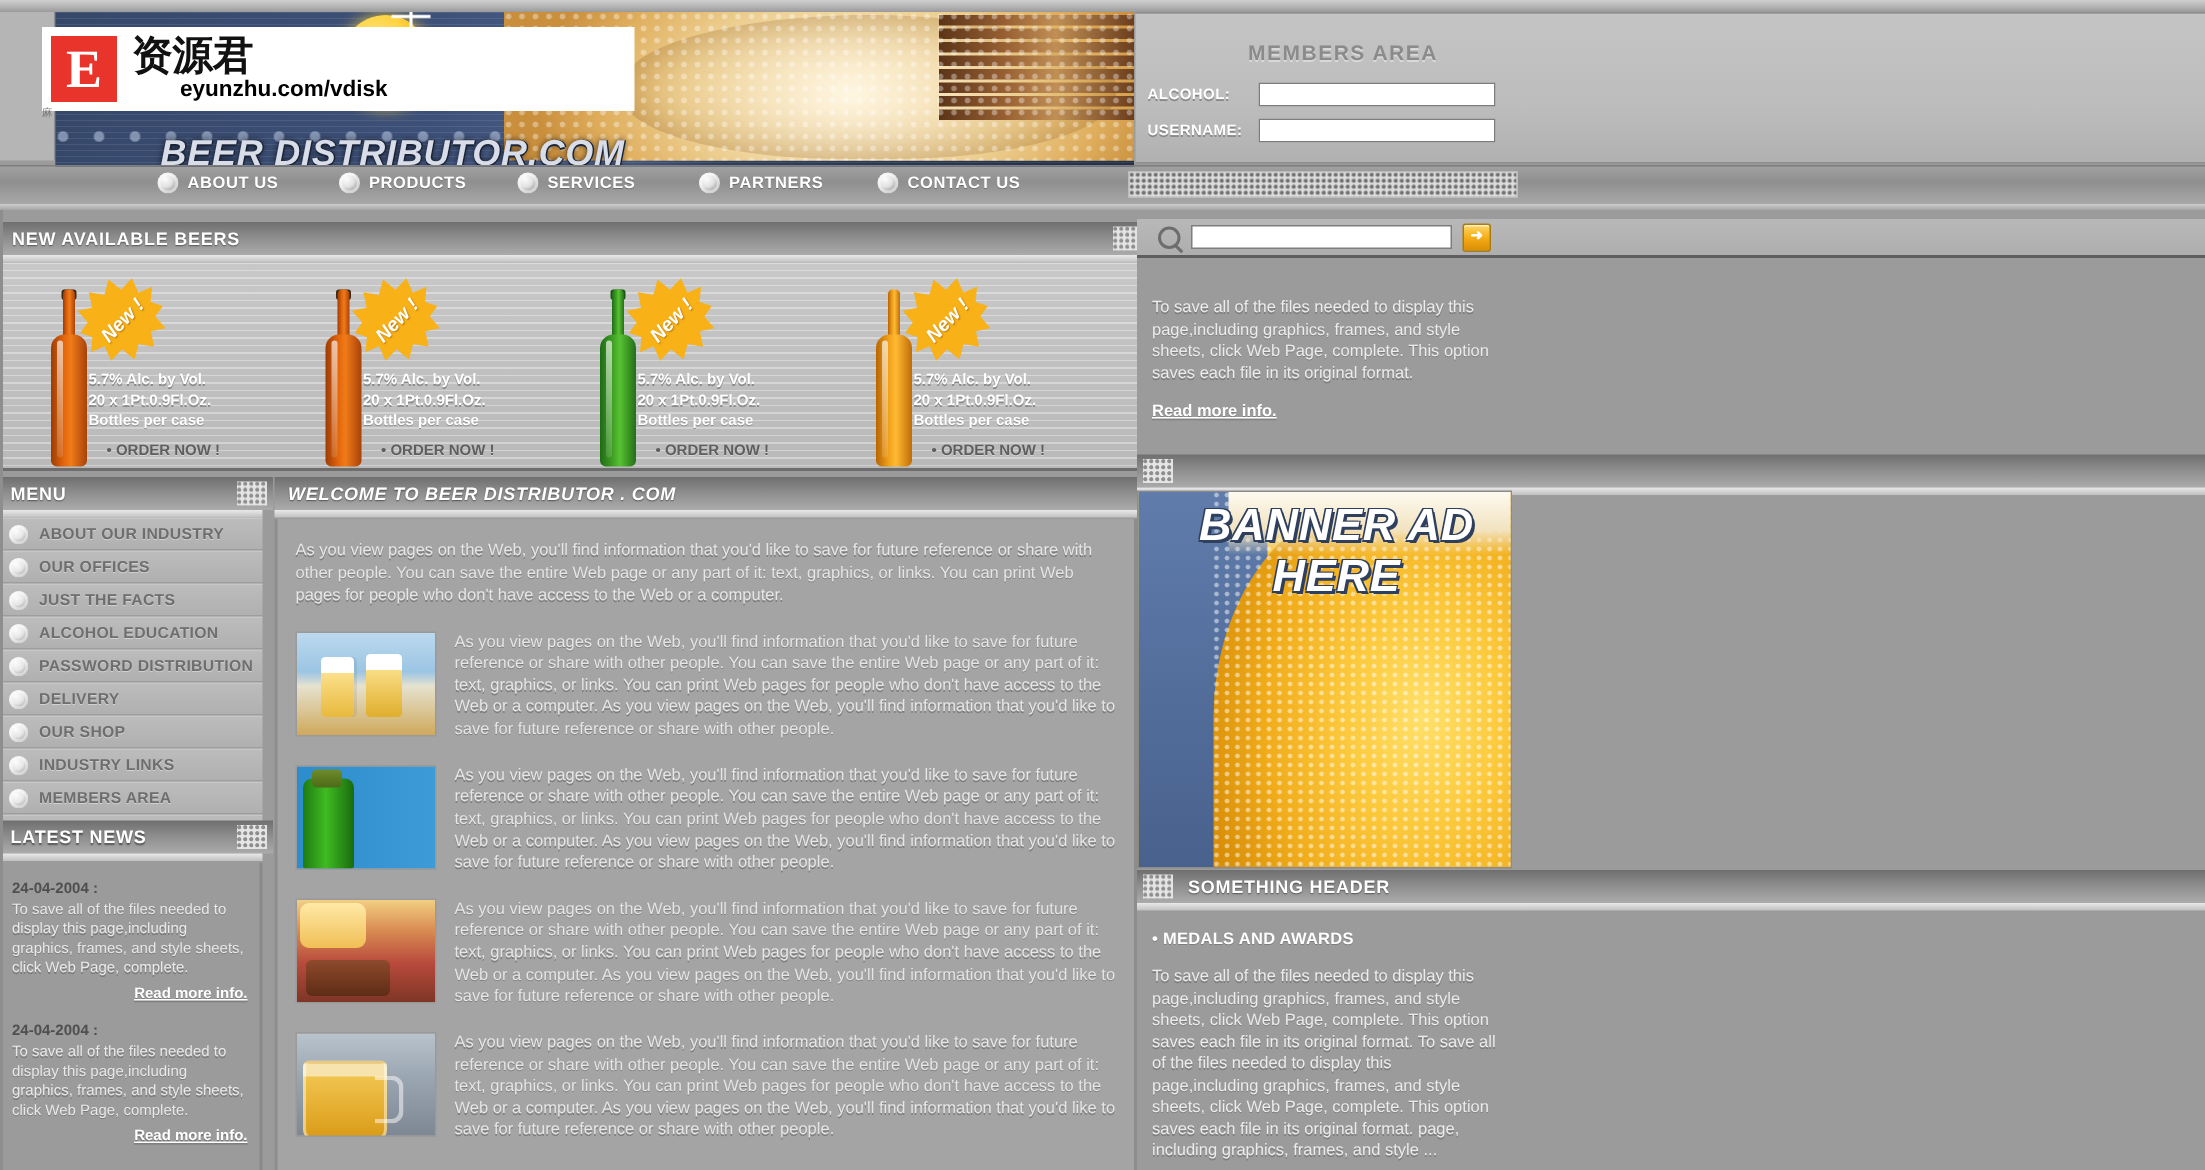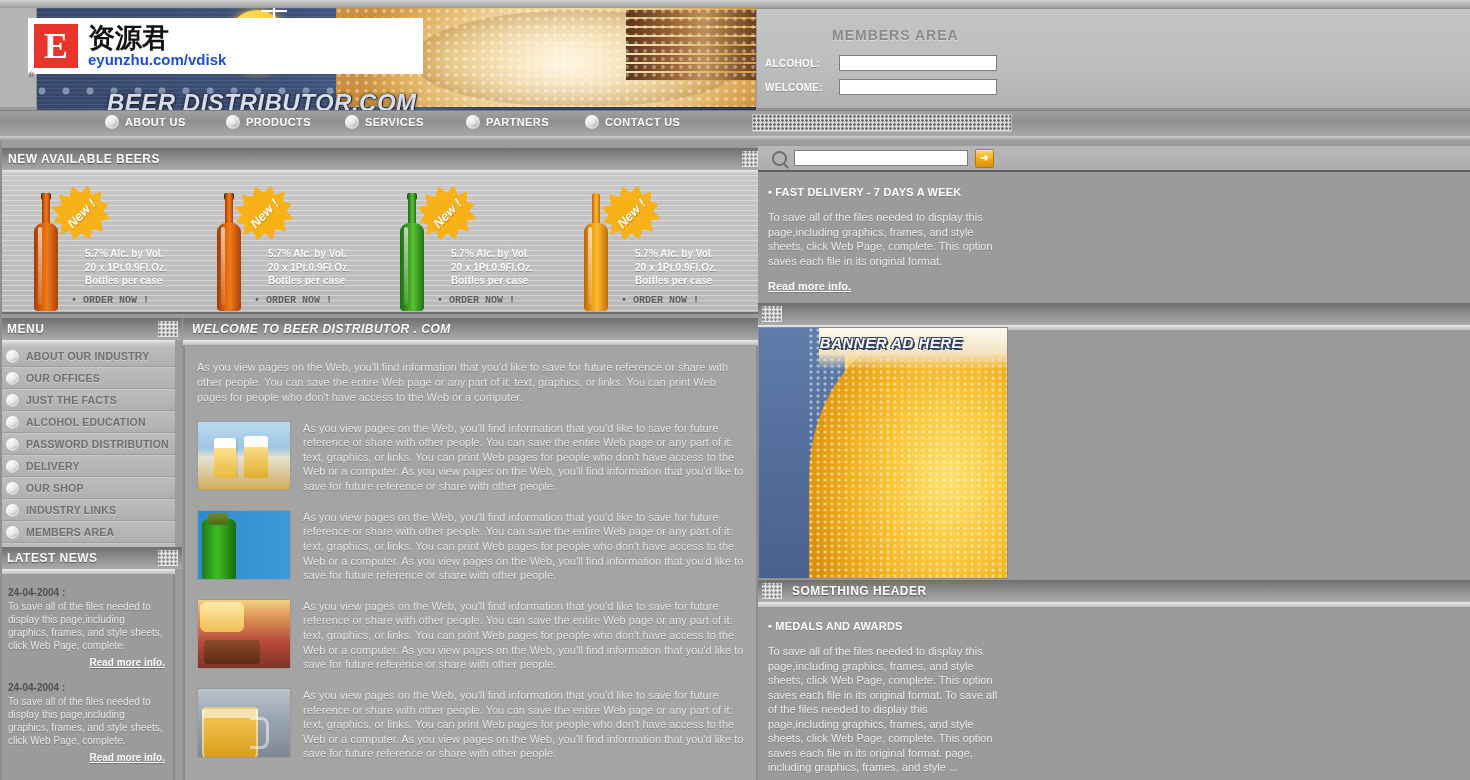--- a/index.html
+++ b/index.html
@@ -58,21 +58,21 @@
       linear-gradient(to right,rgba(255,255,255,0) 44%,#fff 48%,#fff 52%,rgba(255,255,255,0) 56%);}
 
   
   .wm{position:absolute;left:28px;top:18px;width:395px;height:56px;background:#fff;
     display:flex;align-items:center;z-index:6;}
   .wm-e{width:44px;height:44px;margin-left:6px;background:#e8342a;color:#fff;
     font-family:"Liberation Serif", serif;font-weight:bold;font-size:36px;
     display:flex;align-items:center;justify-content:center;line-height:1;}
   .wm-txt{margin-left:10px;}
   .wm-cn{font-family:"DejaVu Sans", sans-serif;font-size:27px;font-weight:bold;color:#111;line-height:1;}
-  .wm-url{font-size:15px;font-weight:bold;color:#1d4ed8;line-height:1.1;margin-top:1px;}
+  .wm-url{font-size:15px;font-weight:bold;color:#000000;line-height:1.1;margin-top:1px;margin-left:32px;}
   .wm-mini{position:absolute;left:28px;top:70px;font-size:7px;color:#7b7b7b;z-index:7;}
 
   
   .members{position:absolute;left:757px;top:8px;width:713px;height:99px;
     background:linear-gradient(to bottom,#c4c4c4 0%,#bdbdbd 60%,#b1b1b1 100%);
     border-top:1px solid #8e8e8e;border-bottom:1px solid #8e8e8e;}
   .members-title{position:absolute;left:75px;top:18px;font-weight:bold;font-size:14px;
     letter-spacing:1px;color:#8b8b8b;text-shadow:0 1px 0 #d9d9d9;}
   .mrow{position:absolute;left:8px;display:flex;align-items:center;gap:8px;}
   .mrow.r1{top:46px;} .mrow.r2{top:70px;}
@@ -135,24 +135,24 @@
   .b-green .b-cap{background:#1d5512;}
   .b-orange .b-neck,.b-orange .b-body{background:linear-gradient(to right,#b86403,#f0a01a 35%,#ffba33 55%,#c06c04 100%);}
   .b-orange .b-cap{background:#c9c9c9;}
   .starburst{position:absolute;left:46px;top:0px;width:58px;height:56px;
     background:#f8b117;color:#fff;font-weight:bold;font-size:13px;font-style:italic;
     display:flex;align-items:center;justify-content:center;
     transform:rotate(-18deg);
     clip-path:polygon(50% 0%,60% 16%,76% 7%,78% 26%,95% 24%,88% 41%,100% 50%,88% 59%,95% 76%,78% 74%,76% 93%,60% 84%,50% 100%,40% 84%,24% 93%,22% 74%,5% 76%,12% 59%,0% 50%,12% 41%,5% 24%,22% 26%,24% 7%,40% 16%);
     text-shadow:0 1px 1px rgba(150,90,0,.6);}
   .starburst span{transform:rotate(-28deg);display:block;}
-  .p-spec{position:absolute;left:79px;top:62px;width:112px;font-size:10px;font-weight:bold;
+  .p-spec{position:absolute;left:53px;top:62px;width:112px;font-size:10px;font-weight:bold;
     color:#fff;line-height:1.35;text-shadow:0 1px 0 #8b8b8b;}
   .p-order{position:absolute;left:65px;top:110px;font-size:10px;font-weight:bold;color:#5e5e5e;
-    cursor:pointer;text-shadow:0 1px 0 #d5d5d5;font-family:Liberation Mono, monospace;}
+    cursor:pointer;text-shadow:0 1px 0 #d5d5d5;}
 
   
   .menu-hdr{left:0;top:318px;width:175px;padding-left:7px;}
   .menu-hdr .dotblock{position:absolute;right:4px;top:3px;}
   .menu-sheen{left:0;top:340px;width:175px;}
   .menu-list{position:absolute;left:0;top:345px;width:175px;}
   .mi{height:20px;display:flex;align-items:center;gap:7px;padding-left:6px;cursor:pointer;
     background:linear-gradient(to bottom,#bcbcbc,#b0b0b0);
     border-bottom:1px solid #9d9d9d;border-top:1px solid #c7c7c7;}
   .mi-dot{width:13px;height:13px;border-radius:50%;
@@ -235,21 +235,21 @@
   .ad-glass{position:absolute;left:50px;top:0;width:200px;height:250px;
     border-radius:60% 0 0 0;
     background:
       radial-gradient(ellipse 150px 210px at 70% 60%, #ffe06a 0%, #fcc93c 35%, #f0ac1b 70%, #d88e08 100%);}
   .ad-glass:after{content:"";position:absolute;inset:0;
     background-image:radial-gradient(circle at 2px 2px, rgba(255,255,255,.5) 1.2px, rgba(0,0,0,0) 1.9px);
     background-size:7px 6px;}
   .ad-foam{position:absolute;left:60px;top:0;width:190px;height:42px;
     background:linear-gradient(to bottom,#fdfaf0,#f2e3c0 60%,rgba(242,227,192,0) 100%);}
   .ad-txt{position:absolute;left:22px;top:6px;width:220px;text-align:center;
-    font-size:15px;font-weight:bold;font-style:italic;color:#fff;letter-spacing:.5px;
+    font-size:30px;font-weight:bold;font-style:italic;color:#fff;letter-spacing:.5px;
     text-shadow:2px 2px 0 #2f3f5e, -1px -1px 0 #2f3f5e, 1px -1px 0 #2f3f5e, -1px 1px 0 #2f3f5e;}
 
   .some-hdr{left:758px;top:580px;width:712px;}
   .some-hdr .dotblock{position:absolute;left:4px;top:3px;}
   .some-hdr .htxt{margin-left:34px;}
   .some-sheen{left:758px;top:602px;width:712px;}
   .medals{position:absolute;left:758px;top:610px;width:712px;height:170px;padding:10px 10px 0 10px;
     box-sizing:border-box;}
   .medals-body{margin-top:12px;font-size:11px;color:#ececec;line-height:1.32;width:230px;
     text-shadow:0 1px 0 #7d7d7d;}
@@ -294,21 +294,21 @@
   </div>
   <div class="wm-mini">麻</div>
 
   <div class="members">
     <div class="members-title">MEMBERS AREA</div>
     <div class="mrow r1">
       <div class="mlabel">ALCOHOL:</div>
       <input class="minput" type="text" value="" style="">
     </div>
     <div class="mrow r2">
-      <div class="mlabel">WELCOME:</div>
+      <div class="mlabel">USERNAME:</div>
       <input class="minput" type="password" value="" style="">
     </div>
 
   </div>
 
   <div class="navbar">
     <div class="navitem" style="left:105px">
       <span class="navdot"></span>
       <span class="navtxt">ABOUT US</span>
     </div>
@@ -503,21 +503,20 @@
     </div>
   </div>
 
   <div class="search-bar">
     <span class="mag"></span>
     <input class="search-input" type="text" value="" style="">
     <div class="goldbtn">➜</div>
   </div>
 
   <div class="fastdel">
-    <div class="rc-title">• FAST DELIVERY - 7 DAYS A WEEK</div>
     <div class="rc-body">To save all of the files needed to display this page,including graphics, frames, and style sheets, click Web Page, complete. This option saves each file in its original format.</div>
     <div class="rc-more">Read more info.</div>
   </div>
 
   <div class="hbar banner-hdr">
     <span class="dotblock"></span>
   </div>
   <div class="hbar-sheen banner-hdr-sheen"></div>
   <div class="adbox">
     <div class="ad-blue"></div>

